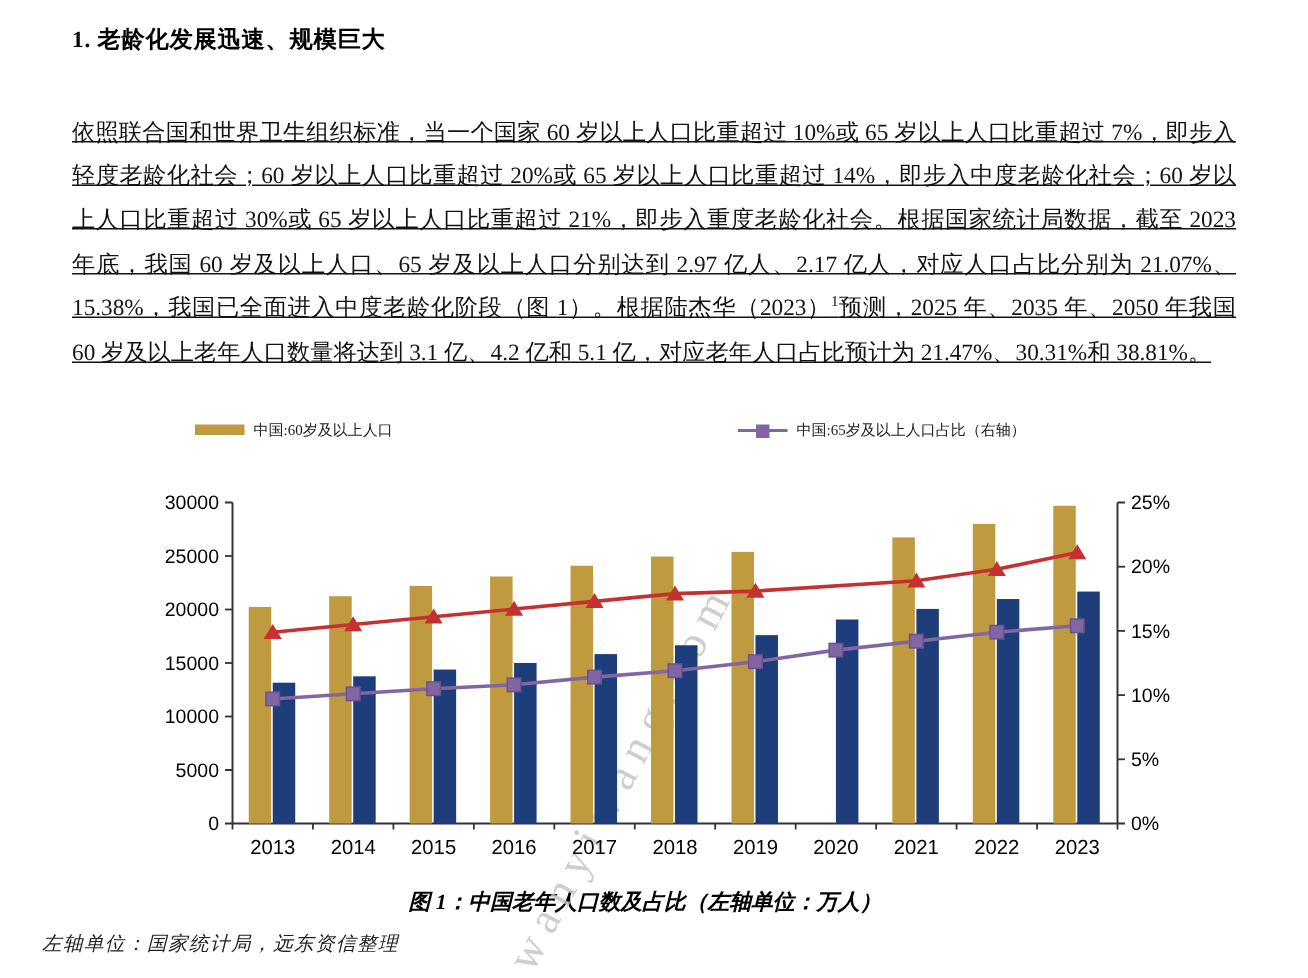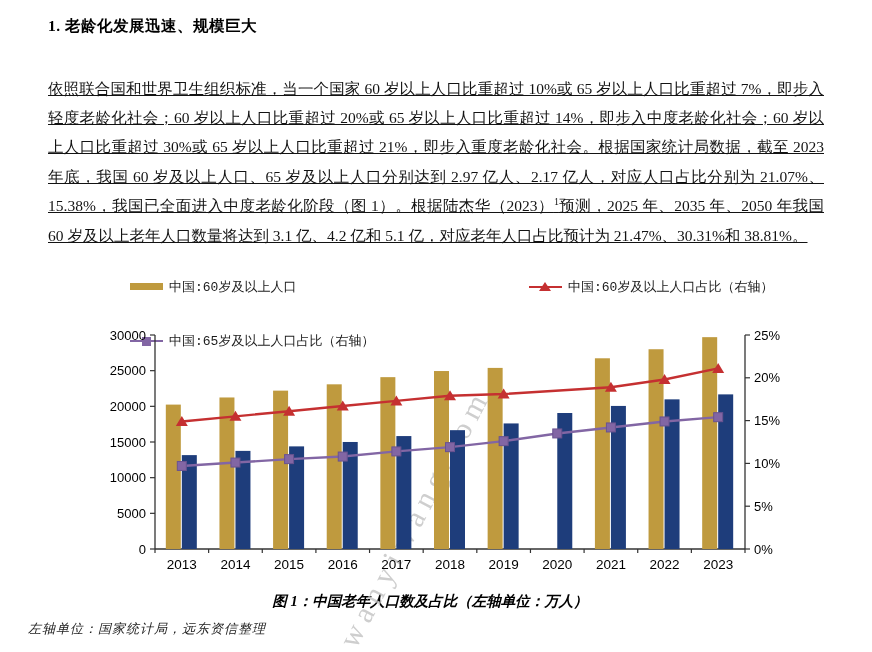--- a/index.html
+++ b/index.html
@@ -12,21 +12,21 @@
     font-size:15.5px;font-weight:bold;color:#000;letter-spacing:0.5px;
   }
   .para{
     position:absolute;left:48px;top:58px;width:776px;
     font-size:15.5px;line-height:29.4px;text-align:justify;color:#131313;text-decoration:underline;
   }
   .para sup{font-size:10px;line-height:0;}
   .legend{
     position:absolute;left:130px;top:278px;width:650px;
     display:grid;grid-template-columns:362px auto;row-gap:9px;
-    font-family:Liberation Mono, monospace;font-size:13px;color:#1a1a1a;gap:37px;
+    font-family:Liberation Serif, serif;font-size:10px;color:#1a1a1a;
   }
   .legend-item{display:flex;align-items:center;gap:6px;height:17px;}
   .sw{flex:0 0 auto;}
   .sw-bar{width:33px;height:7px;background:#999;}
   .sw-line{position:relative;width:33px;height:14px;}
   .sw-line .ln{position:absolute;left:0;right:0;top:6px;height:2.6px;background:#999;}
   .sw-line .tri{position:absolute;left:10px;top:2px;width:0;height:0;
     border-left:6px solid transparent;border-right:6px solid transparent;
     border-bottom:9px solid #999;}
   .sw-line .sq{position:absolute;left:12px;top:3px;width:9px;height:9px;background:#999;}
@@ -51,27 +51,20 @@
 <body>
 
 <div class="heading">1. 老龄化发展迅速、规模巨大</div>
 
 <p class="para"><span>依照联合国和世界卫生组织标准，当一个国家 60 岁以上人口比重超过 10%或 65 岁以上人口比重超过 7%，即步入轻度老龄化社会；60 岁以上人口比重超过 20%或 65 岁以上人口比重超过 14%，即步入中度老龄化社会；60 岁以上人口比重超过 30%或 65 岁以上人口比重超过 21%，即步入重度老龄化社会。根据国家统计局数据，截至 2023 年底，我国 60 岁及以上人口、65 岁及以上人口分别达到 2.97 亿人、2.17 亿人，对应人口占比分别为 21.07%、15.38%，我国已全面进入中度老龄化阶段（图 1）。根据陆杰华（2023）</span><sup>1</sup><span>预测，2025 年、2035 年、2050 年我国 60 岁及以上老年人口数量将达到 3.1 亿、4.2 亿和 5.1 亿，对应老年人口占比预计为 21.47%、30.31%和 38.81%。</span></p>
 
 <div class="legend">
   <div class="legend-item">
     <span class="sw sw-bar" id="sw0" style="background: rgb(191, 154, 62);"></span>
     <span>中国:60岁及以上人口</span>
-  </div>
-  <div class="legend-item">
-    <span class="sw sw-line" id="sw2">
-      <span class="ln" style="background: rgb(197, 48, 49);"></span>
-      <span class="tri" style="border-bottom-color: rgb(197, 48, 49);"></span>
-    </span>
-    <span>中国:60岁及以上人口占比（右轴）</span>
   </div>
   <div class="legend-item">
     <span class="sw sw-line" id="sw3">
       <span class="ln" style="background: rgb(130, 102, 164);"></span>
       <span class="sq" style="background: rgb(130, 102, 164);"></span>
     </span>
     <span>中国:65岁及以上人口占比（右轴）</span>
   </div>
 </div>
 

